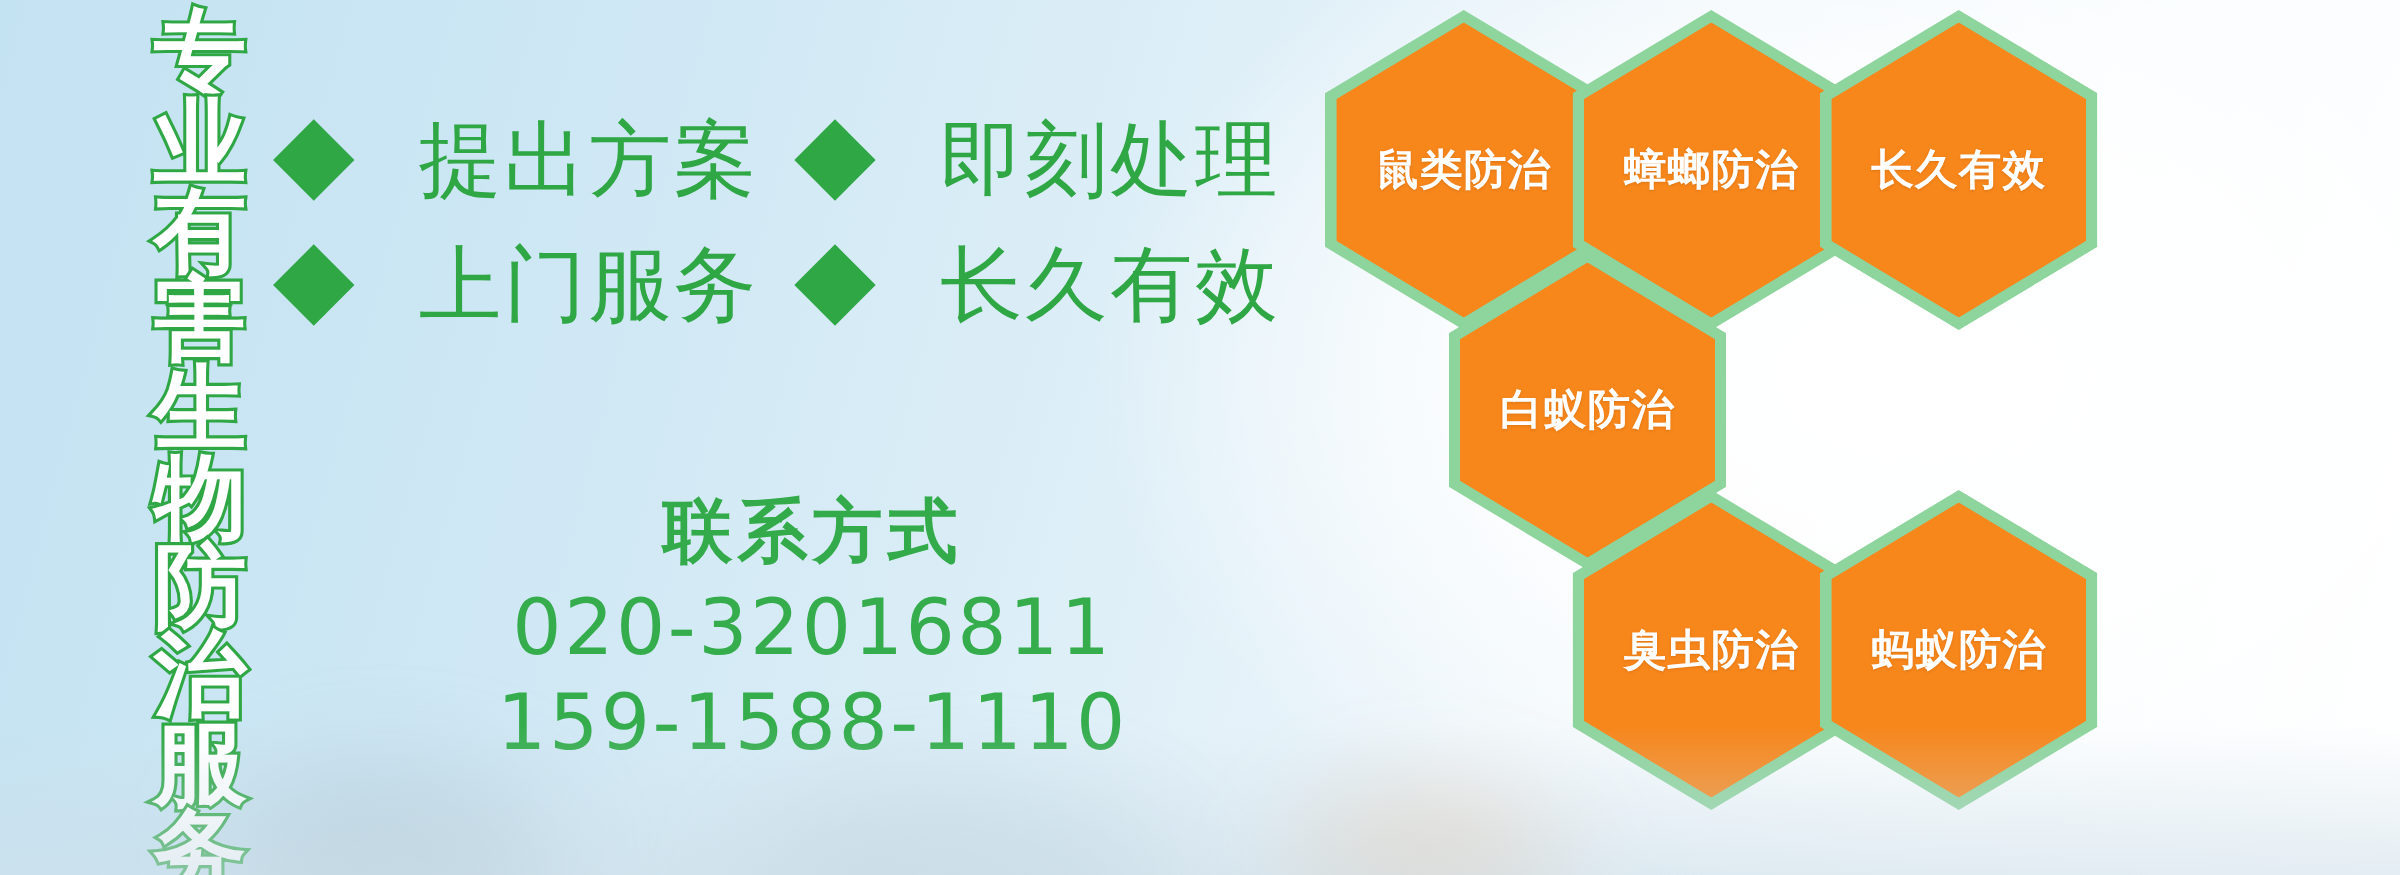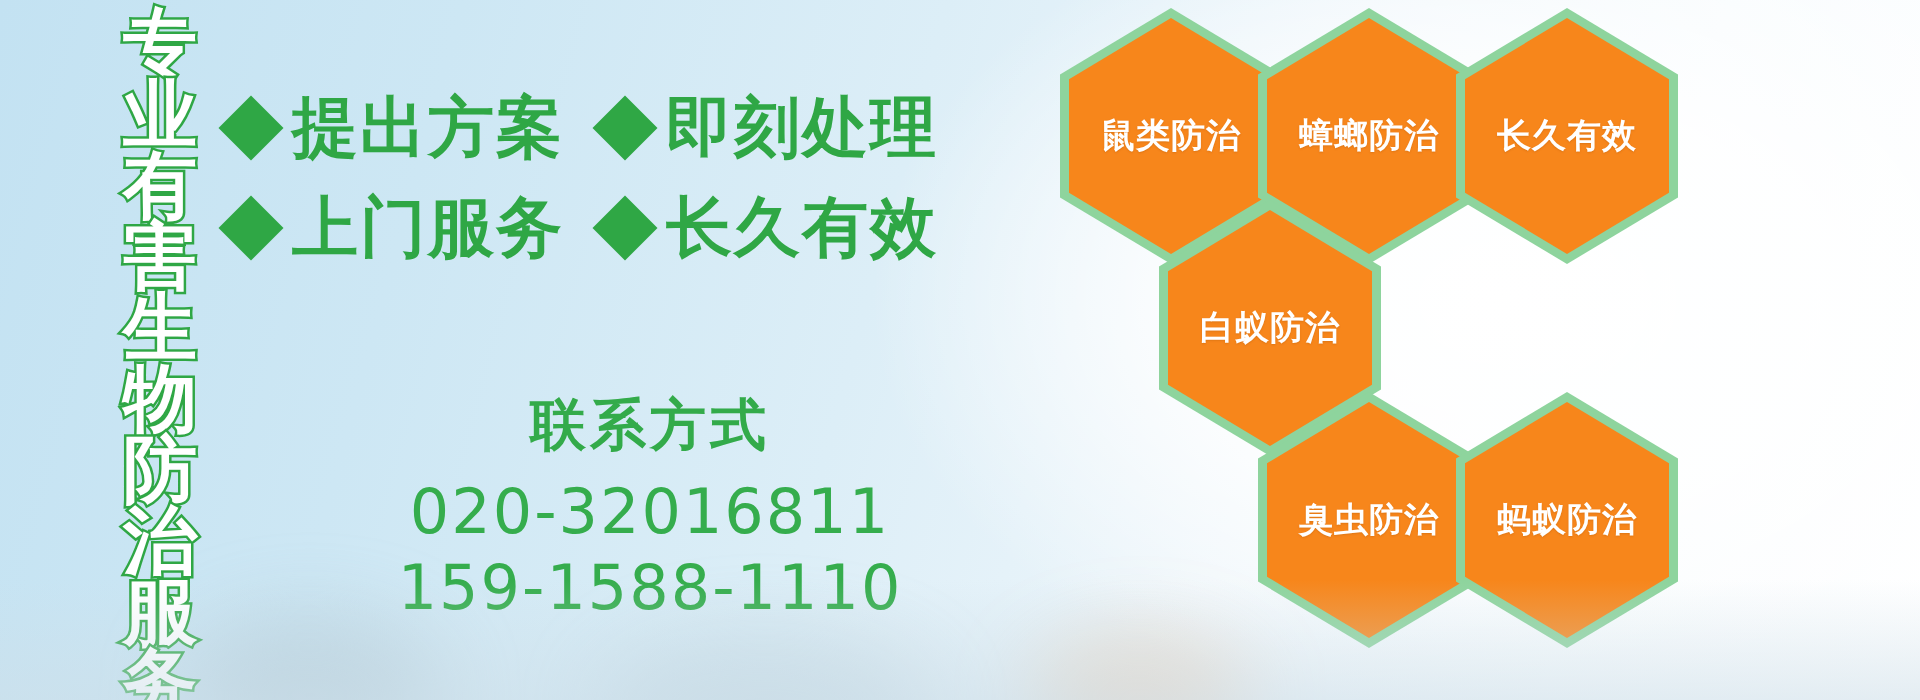--- a/index.html
+++ b/index.html
@@ -51,33 +51,33 @@
   }
   .feature-item{
     display:flex;align-items:center;
   }
   .diamond{
     width:46px;height:46px;background:#2fa745;
     transform:rotate(45deg);
     flex:0 0 auto;margin-right:18px;
   }
   .feature-text{
-    font-size:66px;font-weight:700;color:#2fa745;
+    font-size:66px;font-weight:400;color:#2fa745;
     letter-spacing:2px;white-space:nowrap;
     font-family:"DejaVu Sans","Liberation Sans",sans-serif;
+    margin-left:43px;
   }
   .feature-gap{width:38px;flex:0 0 auto;}
 
   #contact-block{
     position:absolute;left:390px;top:388px;width:520px;text-align:center;
   }
   #contact-title{
     font-size:56px;font-weight:700;color:#33ab4a;letter-spacing:4px;
     font-family:Liberation Serif, serif;
-    margin-bottom:10px;
   }
   .phone{
     font-size:62px;font-weight:400;color:#35ad4d;letter-spacing:2px;
     font-family:"DejaVu Sans","Liberation Sans",sans-serif;
     line-height:1.22;
   }
 
   
   #honeycomb{position:absolute;left:1060px;top:0;width:720px;height:700px;}
   .hex{

